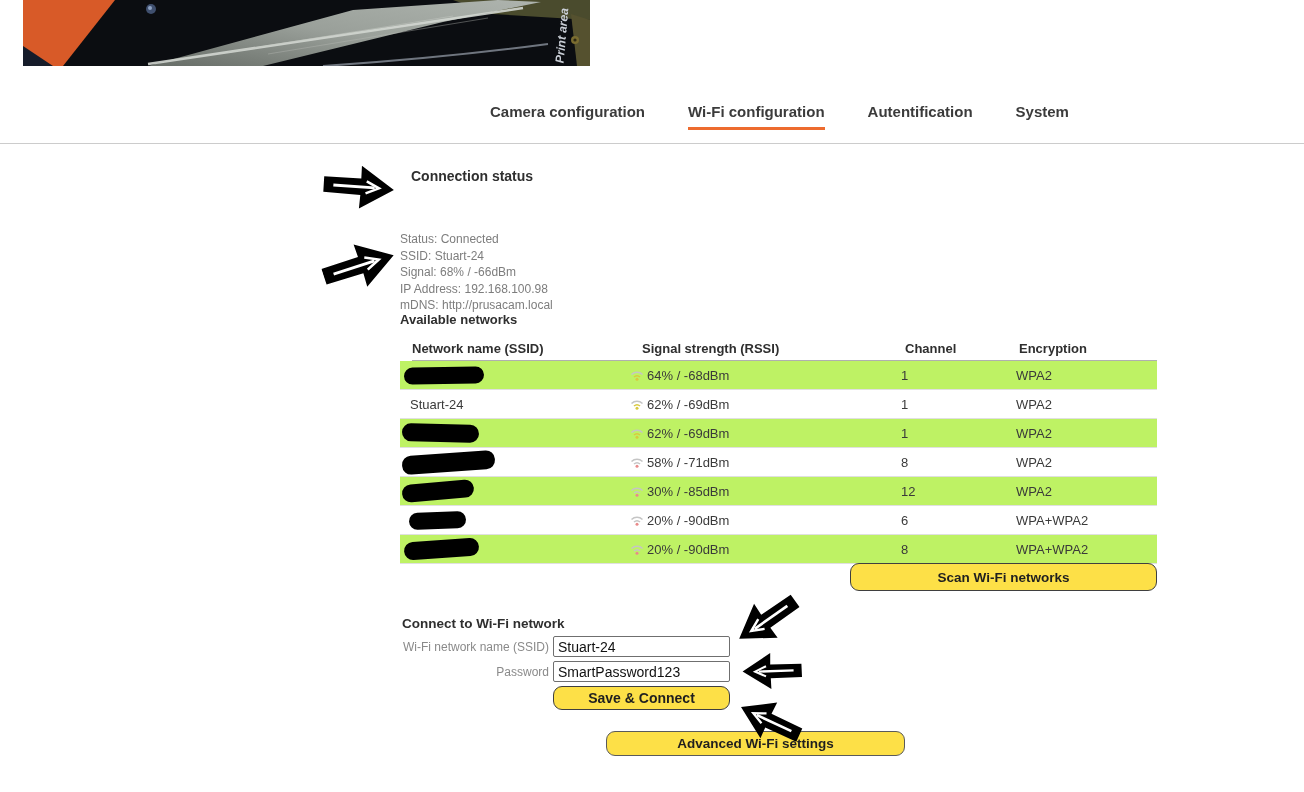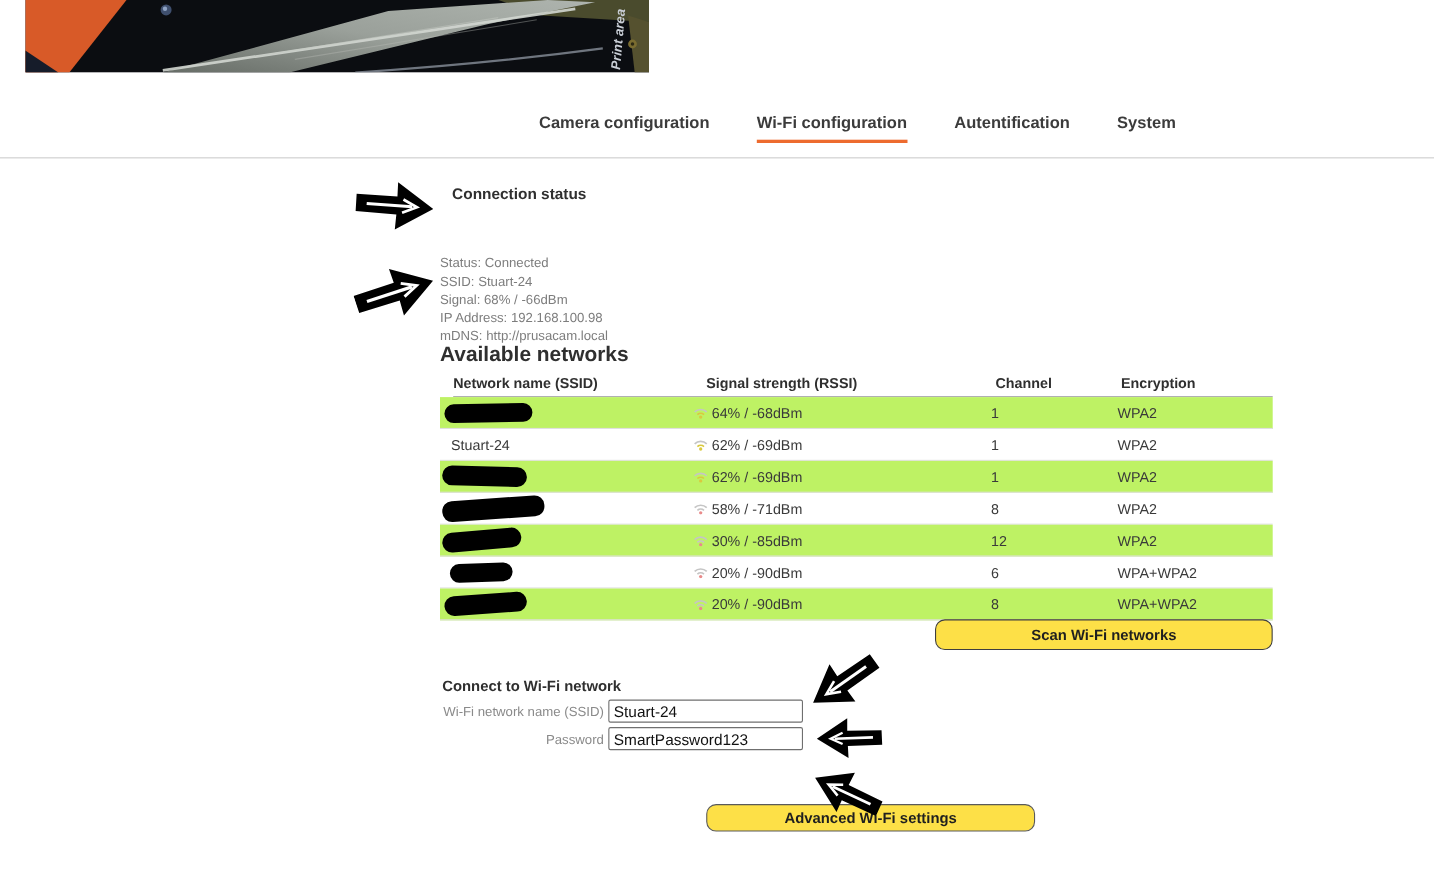--- a/index.html
+++ b/index.html
@@ -22,21 +22,21 @@
   .tab.active { border-bottom: 3px solid #ed6b2f; }
   .tab-divider { position: absolute; left: 0; top: 143px; width: 1304px; height: 1px; background: #cccccc; }
 
   
   .section-heading { font-weight: bold; color: #2f2f2f; font-size: 14px; }
   .conn-heading { position: absolute; left: 400px; top: 168px; margin-left: 11px; }
   .conn-lines { position: absolute; left: 400px; top: 192px; margin-top: 39px; }
   .conn-lines div { font-size: 12px; color: #7d7d7d; line-height: 16.5px; }
 
   
-  .avail-heading { position: absolute; left: 400px; top: 312px; font-size: 19px; }
+  .avail-heading { position: absolute; left: 400px; top: 312px; font-size: 13px; }
   .net-table { position: absolute; left: 400px; top: 341px; width: 757px; }
   .net-header {
     display: grid; grid-template-columns: 230px 263px 90px 174px;
     border-bottom: 1px solid #b0b0b0; padding-bottom: 4px; margin-left: 12px;
   }
   .net-header > div { font-size: 13px; font-weight: bold; color: #2f2f2f; }
   .net-header .h-enc { padding-left: 24px; }
   .net-row {
     display: grid; grid-template-columns: 230px 263px 90px 174px;
     height: 29px; align-items: center; border-bottom: 1px solid #e0e0e0;
@@ -68,21 +68,21 @@
   
   .btn {
     position: absolute; background: #fde047; border: 1px solid #3f3f3f;
     border-radius: 9px; font-weight: bold; color: #1f1f1f;
     font-size: 13.5px; text-align: center; cursor: pointer;
     display: flex; align-items: center; justify-content: center;
     font-family: "Liberation Sans", sans-serif;
   }
   .scan-btn { left: 850px; top: 563px; width: 307px; height: 28px; }
   .save-btn { left: 553px; top: 686px; width: 177px; height: 24px; font-size: 14px; border-width: 1.5px; }
-  .adv-btn  { left: 642px; top: 731px; width: 299px; height: 25px; border-color: #5a5a5a; }
+  .adv-btn  { left: 606px; top: 731px; width: 299px; height: 25px; border-color: #5a5a5a; }
 
   
   .connect-heading { position: absolute; left: 402px; top: 616px; font-size: 13.5px; }
   .form-label {
     position: absolute; font-size: 12px; color: #8a8a8a;
     width: 147px; text-align: right; right: auto;
   }
   .lbl-ssid { left: 402px; top: 640px; }
   .lbl-pass { left: 402px; top: 665px; }
   .form-input {
@@ -278,20 +278,21 @@
     </div>
   </div>
 
   <button class="btn scan-btn">Scan Wi-Fi networks</button>
 
   <div class="section-heading connect-heading">Connect to Wi-Fi network</div>
   <div class="form-label lbl-ssid">Wi-Fi network name (SSID)</div>
   <input class="form-input in-ssid" type="text" value="Stuart-24" style="">
   <div class="form-label lbl-pass">Password</div>
   <input class="form-input in-pass" type="text" value="SmartPassword123" style="">
+  <button class="btn save-btn">Save &amp; Connect</button>
   <button class="btn adv-btn">Advanced Wi-Fi settings</button>
 
   <div class="arrow-wrap" style="left:322px; top:162px; width:74px; height:50px; transform:rotate(6deg);">
     <svg viewBox="0 0 100 70">
         <use href="#blockArrow"></use>
       </svg>
   </div>
   <div class="arrow-wrap" style="left:322px; top:240px; width:74px; height:52px; transform:rotate(-16deg);">
     <svg viewBox="0 0 100 70">
         <use href="#blockArrow"></use>

